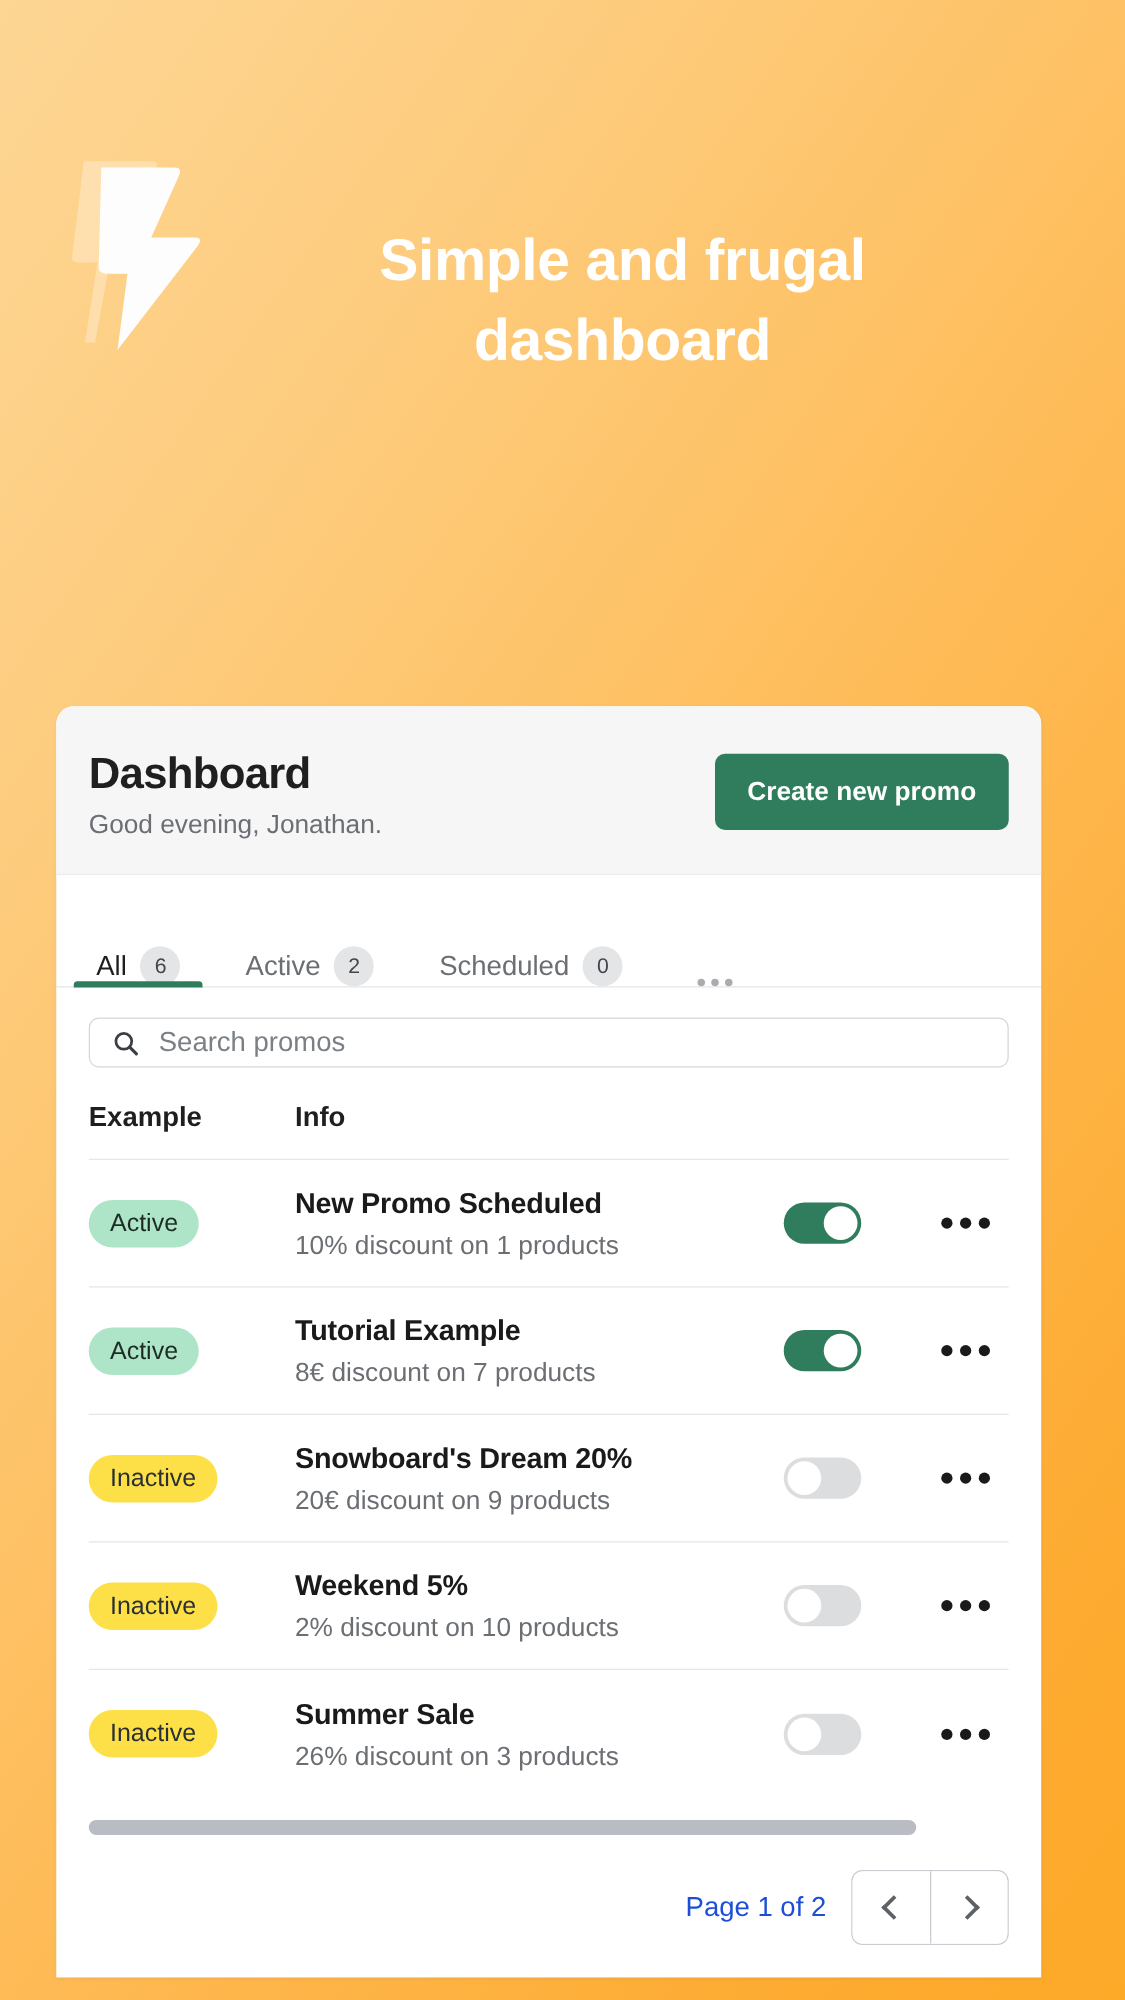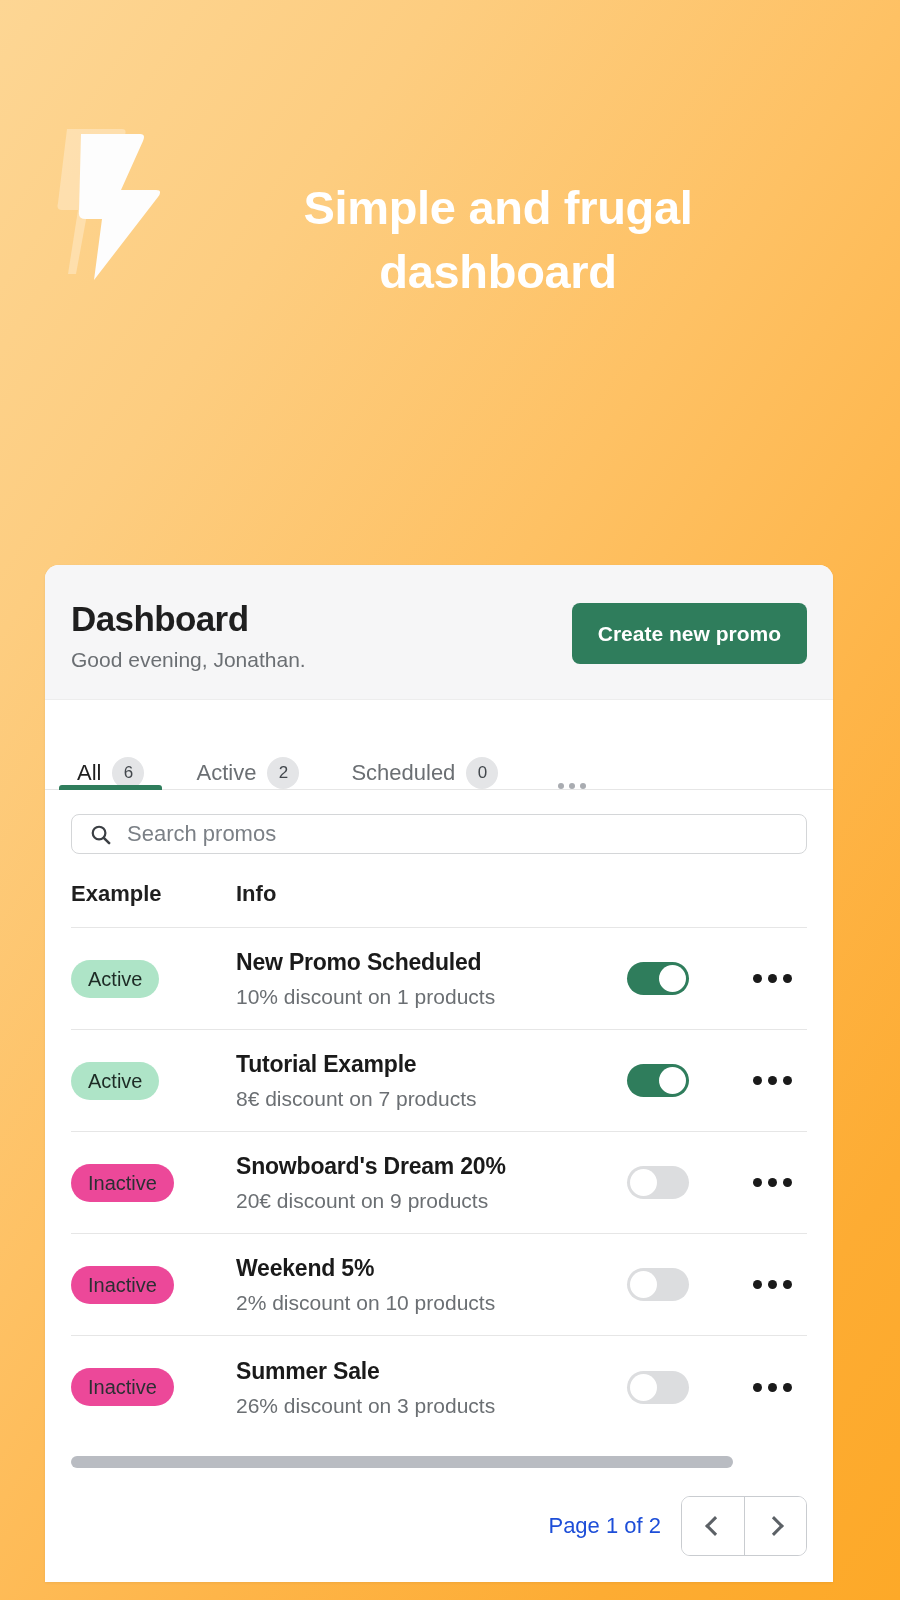--- a/index.html
+++ b/index.html
@@ -233,21 +233,21 @@
   .cell-status { width: 165px; display: flex; align-items: center; }
 
   .badge {
     border-radius: 20px;
     font-size: 20px;
     padding: 8px 17px;
     display: inline-block;
     line-height: 22px;
   }
   .badge.active   { background: #aee4c7; color: #1d2b25; }
-  .badge.inactive { background: #ec4899; color: #2b2f33; }
+  .badge.inactive { background: #fde047; color: #2b2f33; }
 
   .cell-info { flex: 1; padding-right: 10px; }
 
   .promo-name {
     font-size: 23px;
     font-weight: 700;
     color: #1a1a1a;
     line-height: 30px;
     letter-spacing: -0.2px;
   }

